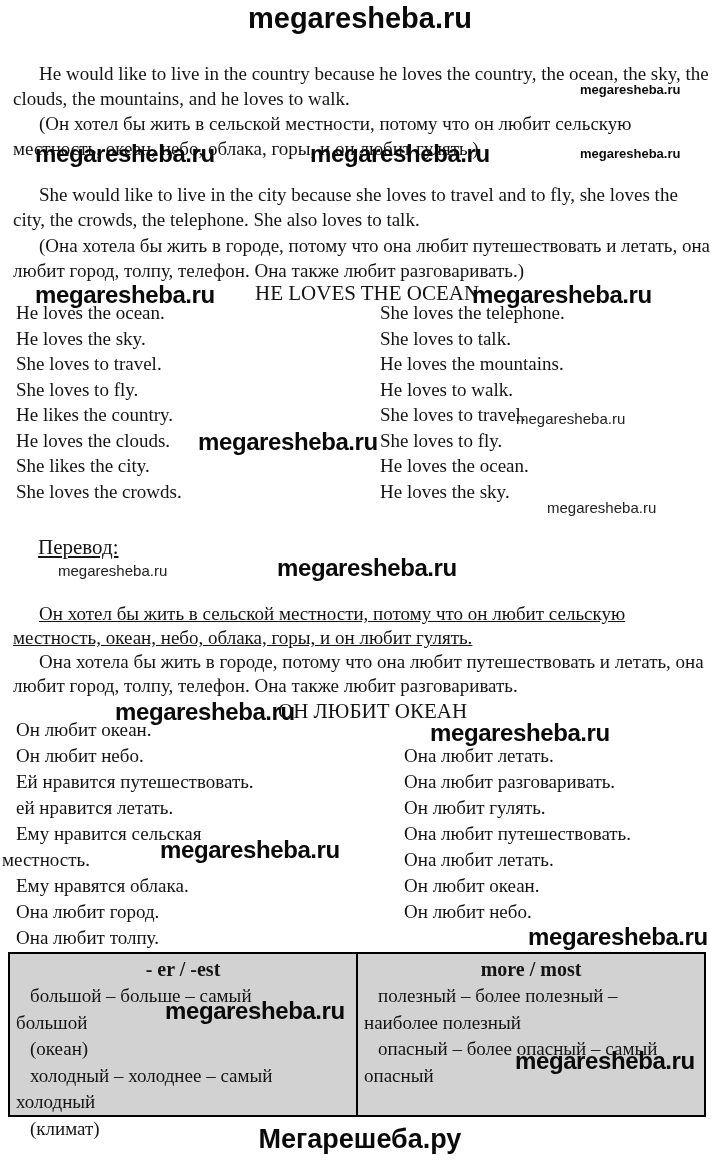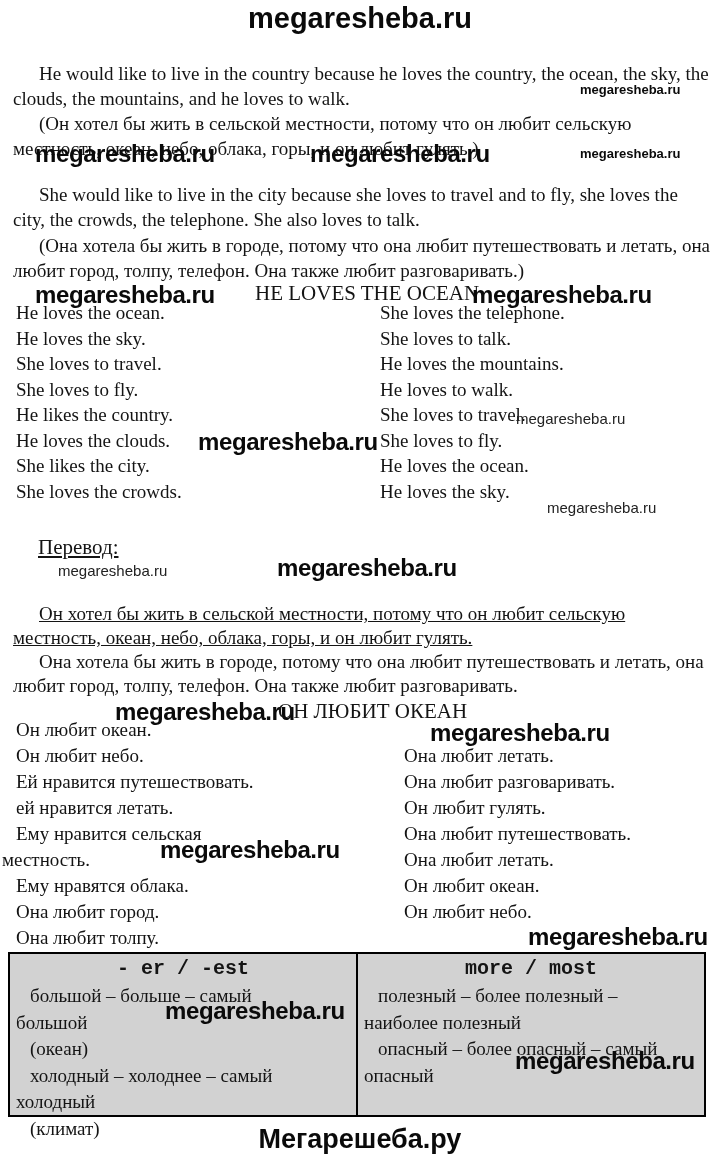--- a/index.html
+++ b/index.html
@@ -49,21 +49,21 @@
 
   
   .cmp-table {
     left:8px; top:952px; width:698px; height:165px;
     background:#d2d2d2; border:2px solid #000; box-sizing:border-box;
     display:flex;
   }
   .cell { box-sizing:border-box; padding:1px 6px 0 6px; }
   .cell-left { width:348px; border-right:2px solid #000; }
   .cell-right { flex:1; }
-  .cell-header { text-align:center; font-weight:bold; font-size:20px; line-height:28px;font-family:Liberation Mono, monospace; }
+  .cell-header { text-align:center; font-weight:bold; font-size:20px; line-height:28px; }
   .cell .line { line-height:26.5px; }
 
   
   #wm-top-right   { left:580px; top:82px; }
   #wm-row1-a      { left:35px;  top:140px; }
   #wm-row1-b      { left:310px; top:140px; }
   #wm-row1-c      { left:580px; top:146px; }
   #wm-enhead-l    { left:35px;  top:281px; }
   #wm-enhead-r    { left:472px; top:281px; }
   #wm-enlist-sm   { left:516px; top:410px; }

